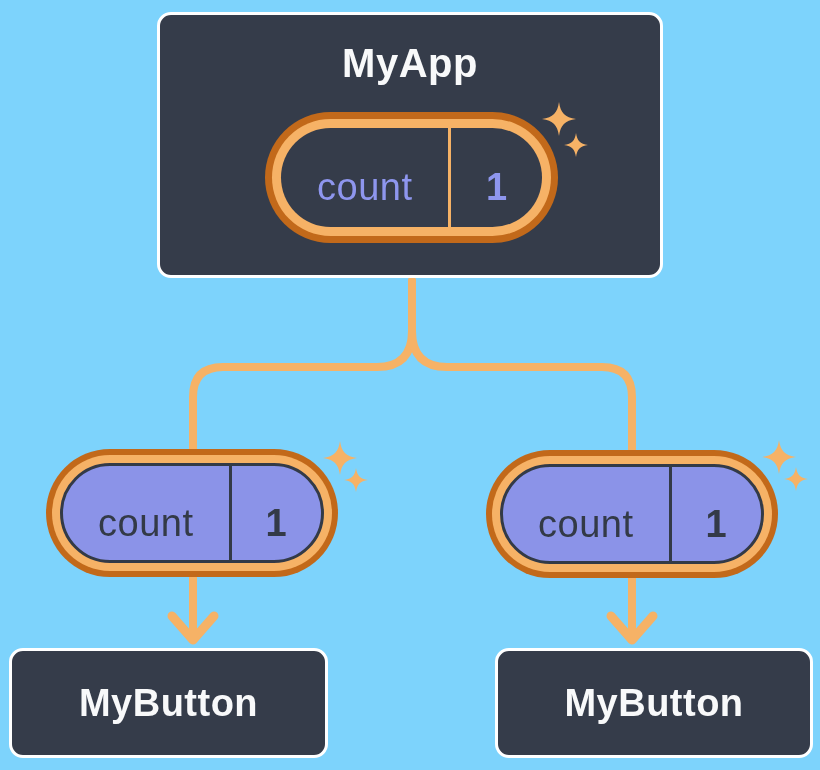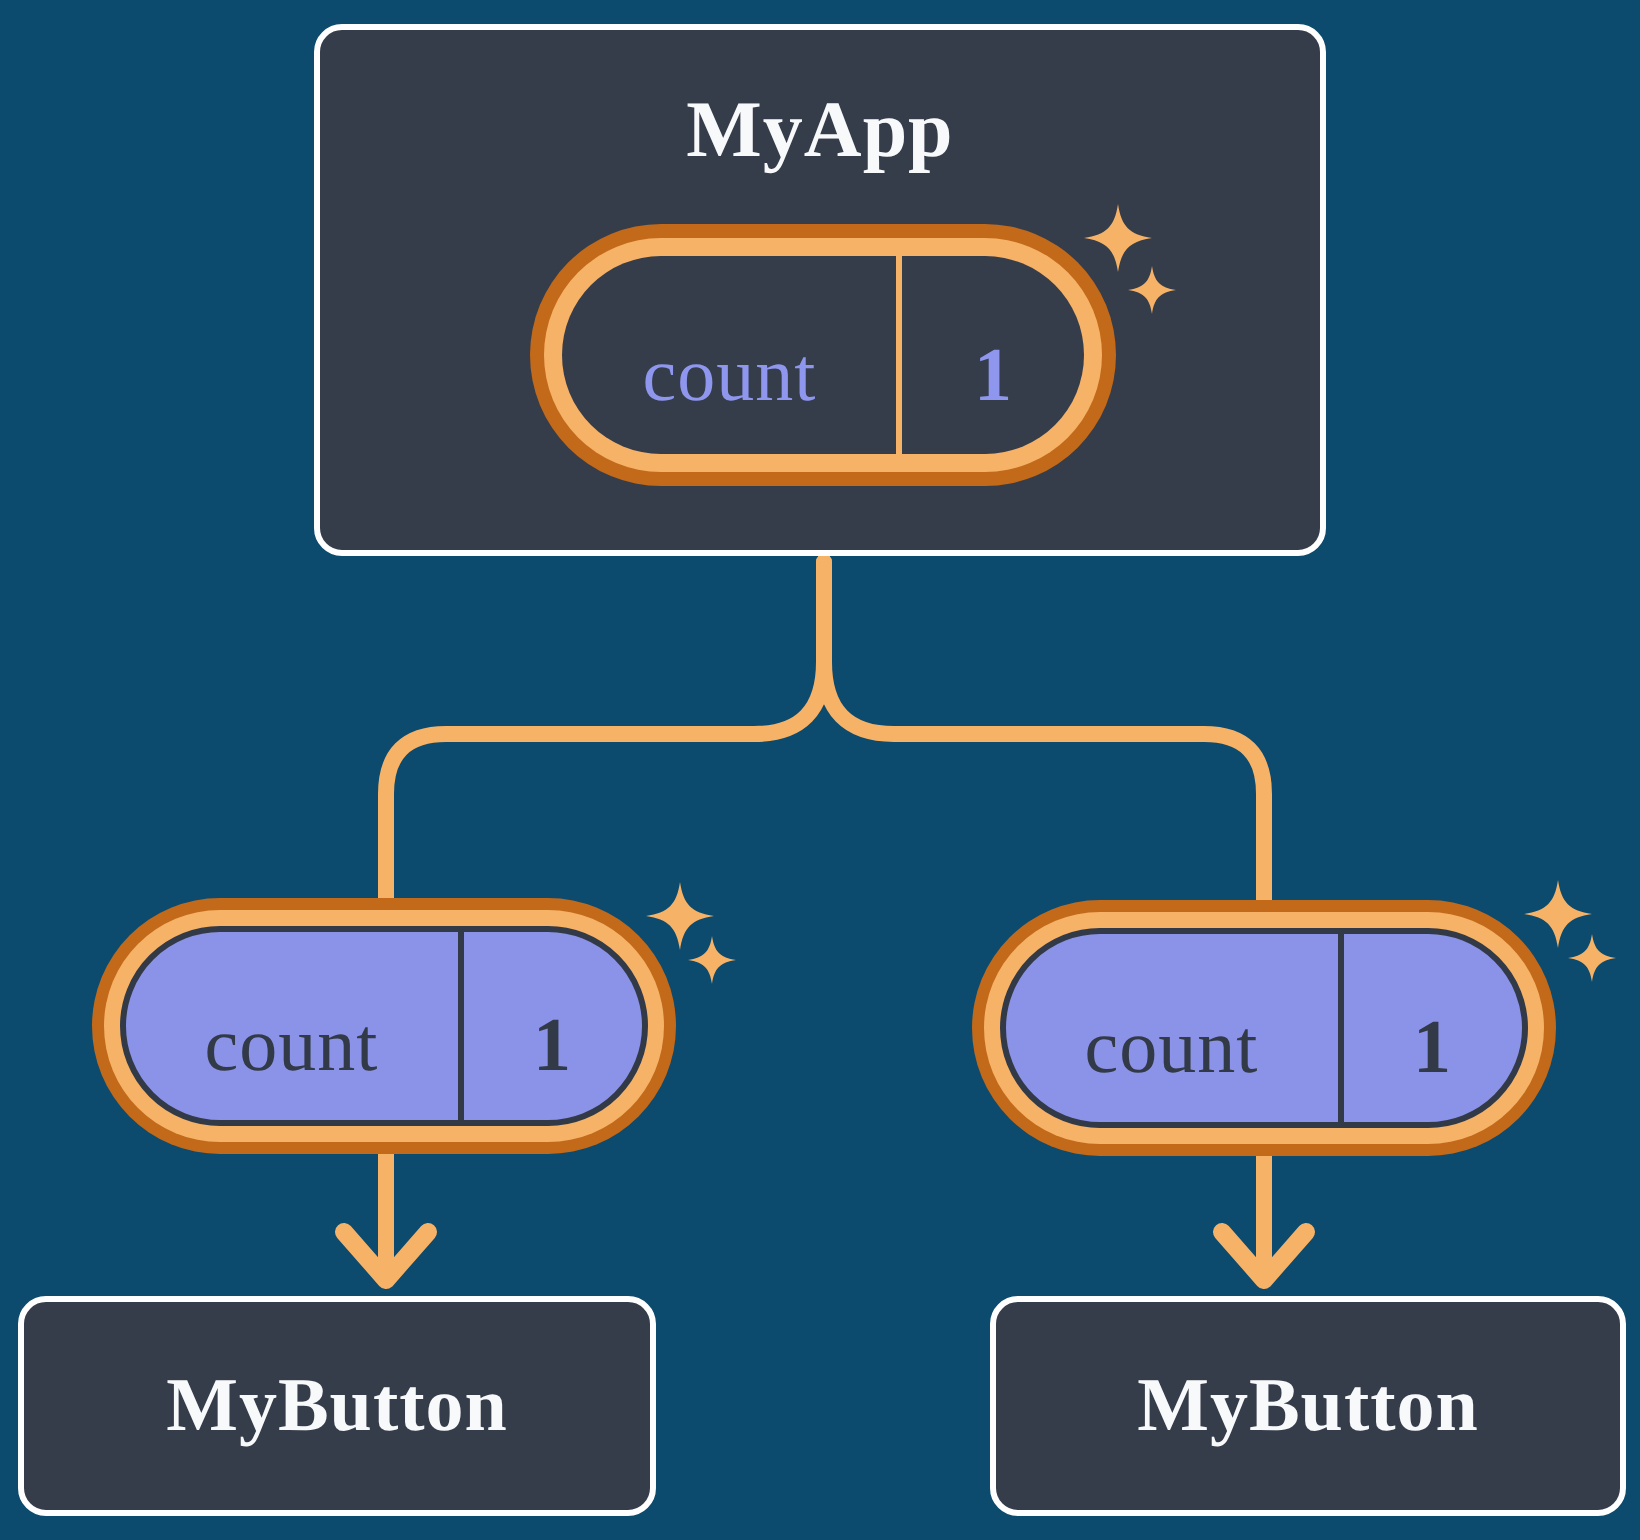--- a/index.html
+++ b/index.html
@@ -4,23 +4,23 @@
 <style>
   html, body {
     margin: 0;
     padding: 0;
     background: #4d646e;
   }
   .canvas {
     position: relative;
     width: 820px;
     height: 770px;
-    background: #0c4a6e;
+    background: #7dd3fc;
     overflow: hidden;
-    font-family: Liberation Serif, serif;
+    font-family: Liberation Sans, sans-serif;
   }
   
   .wires {
     position: absolute;
     inset: 0;
     z-index: 1;
   }
   .wire {
     fill: none;
     stroke: #f6b266;

